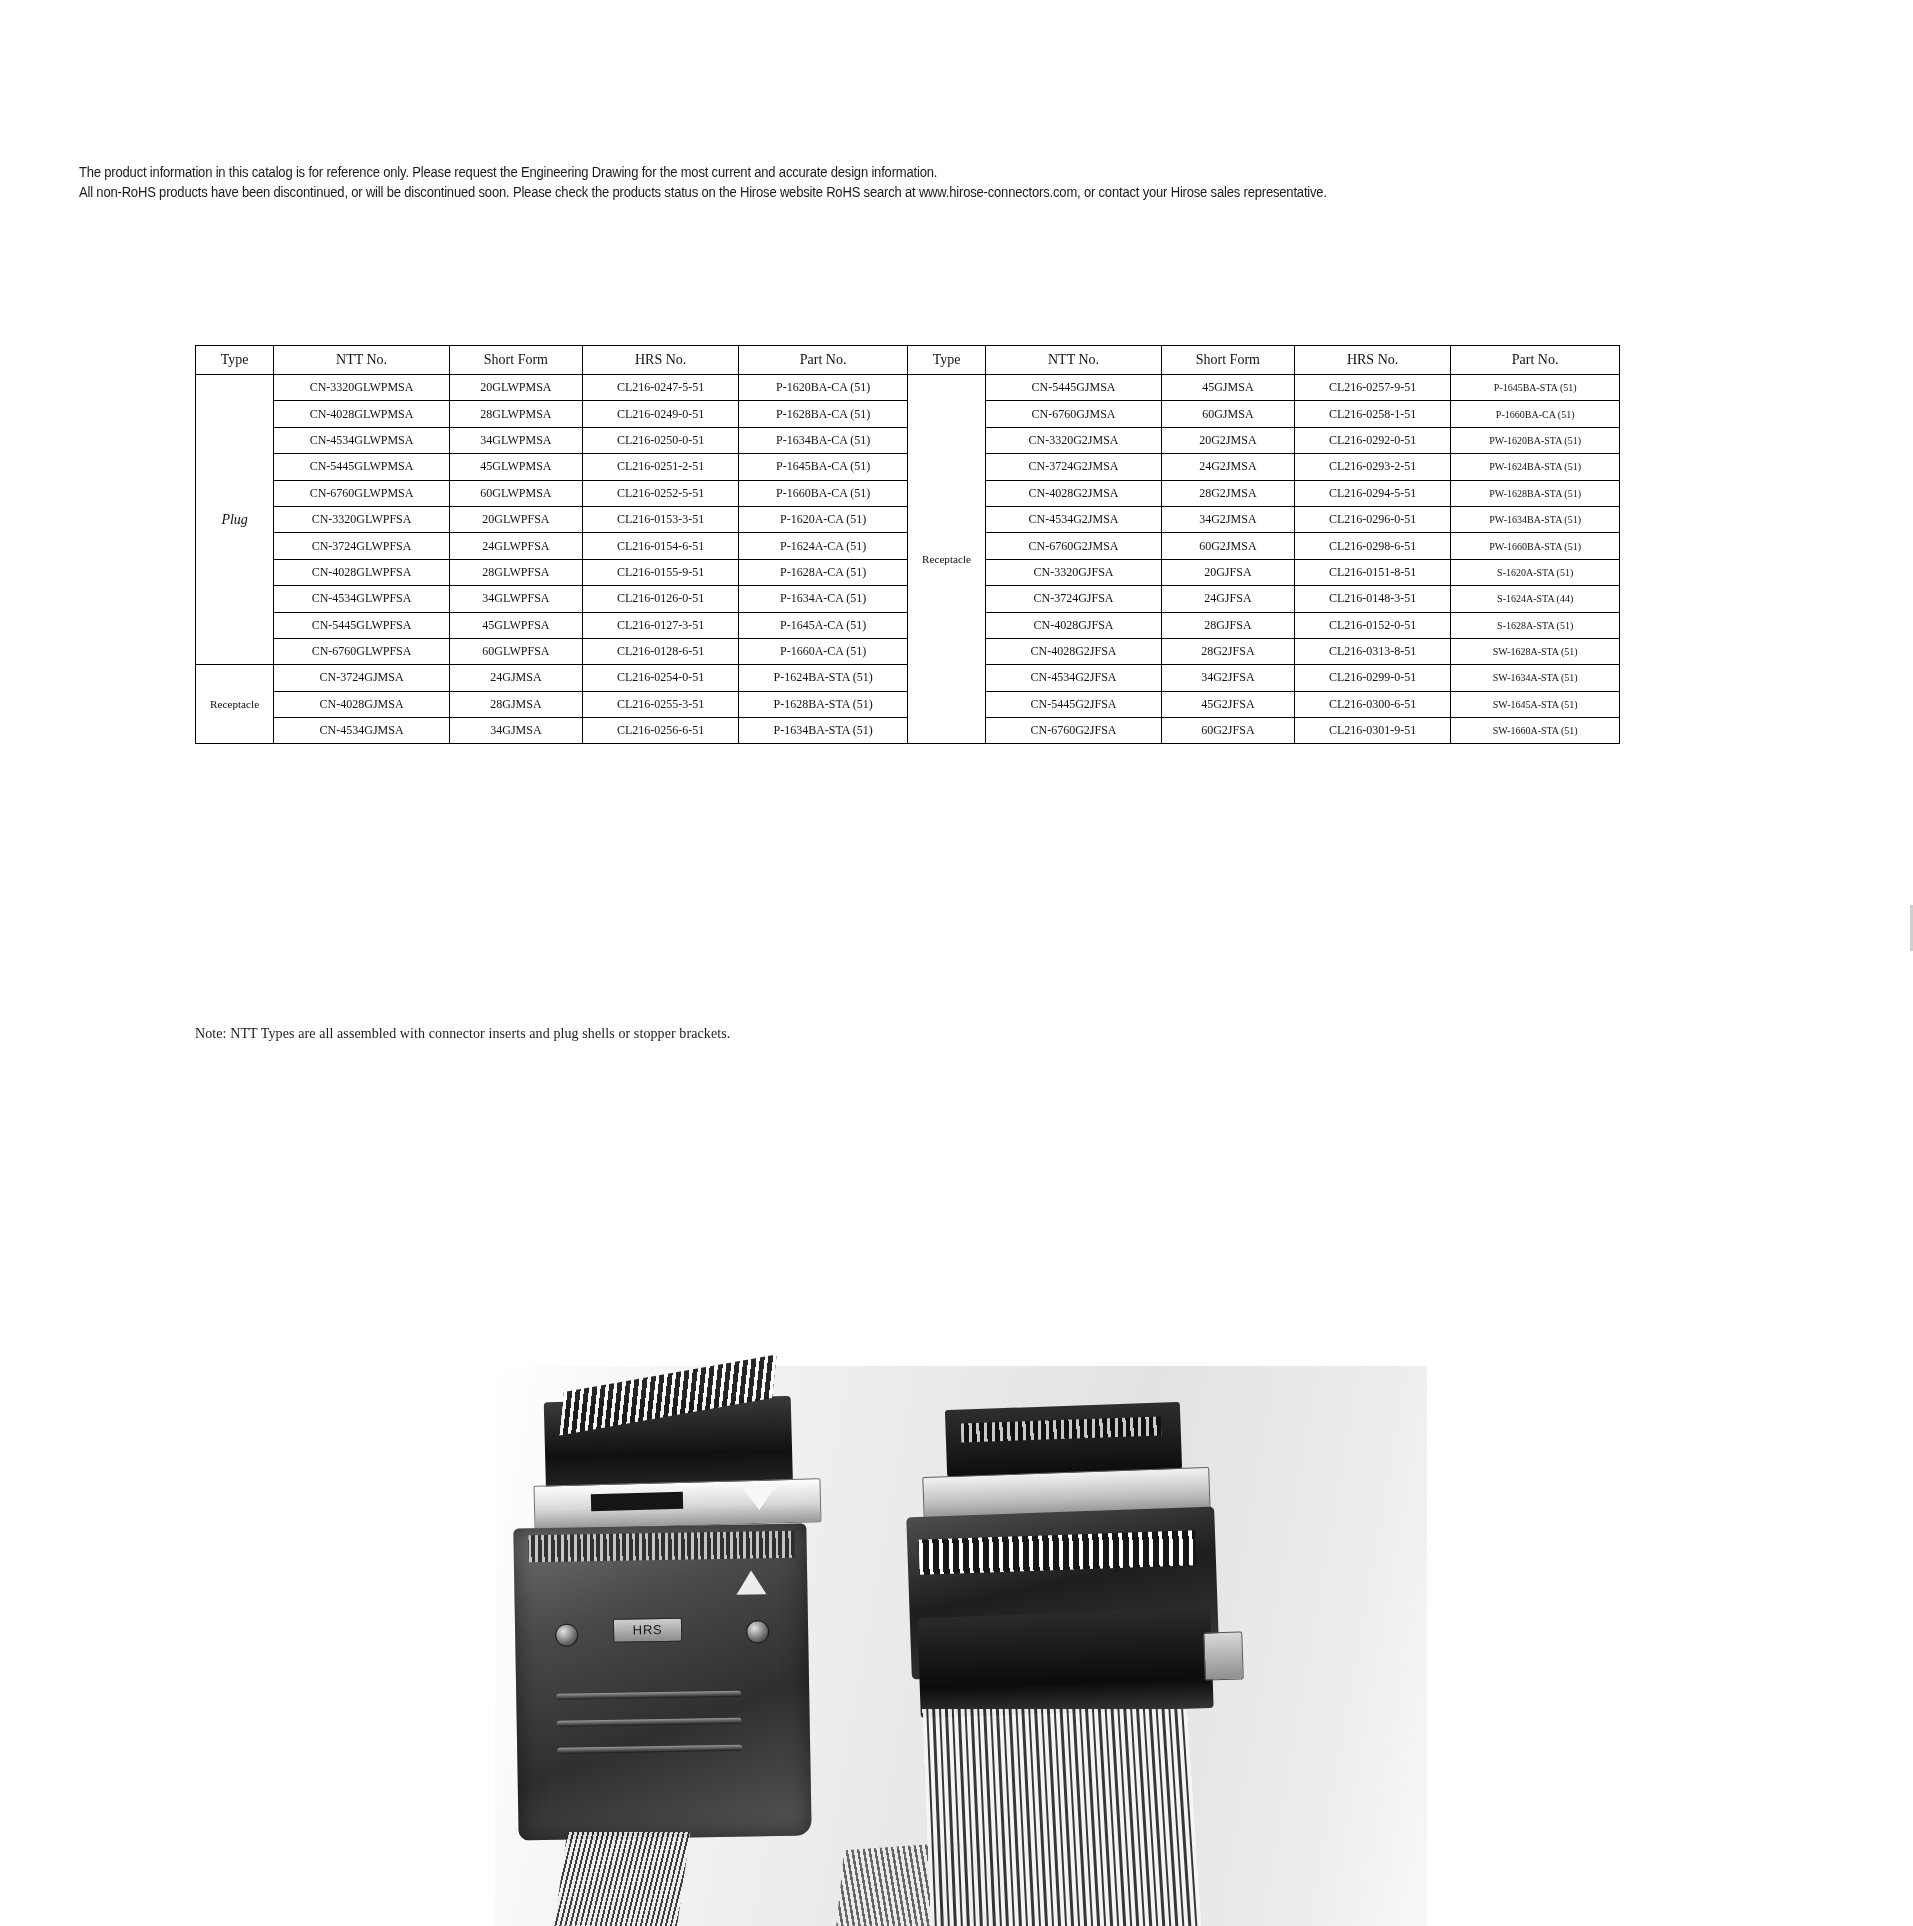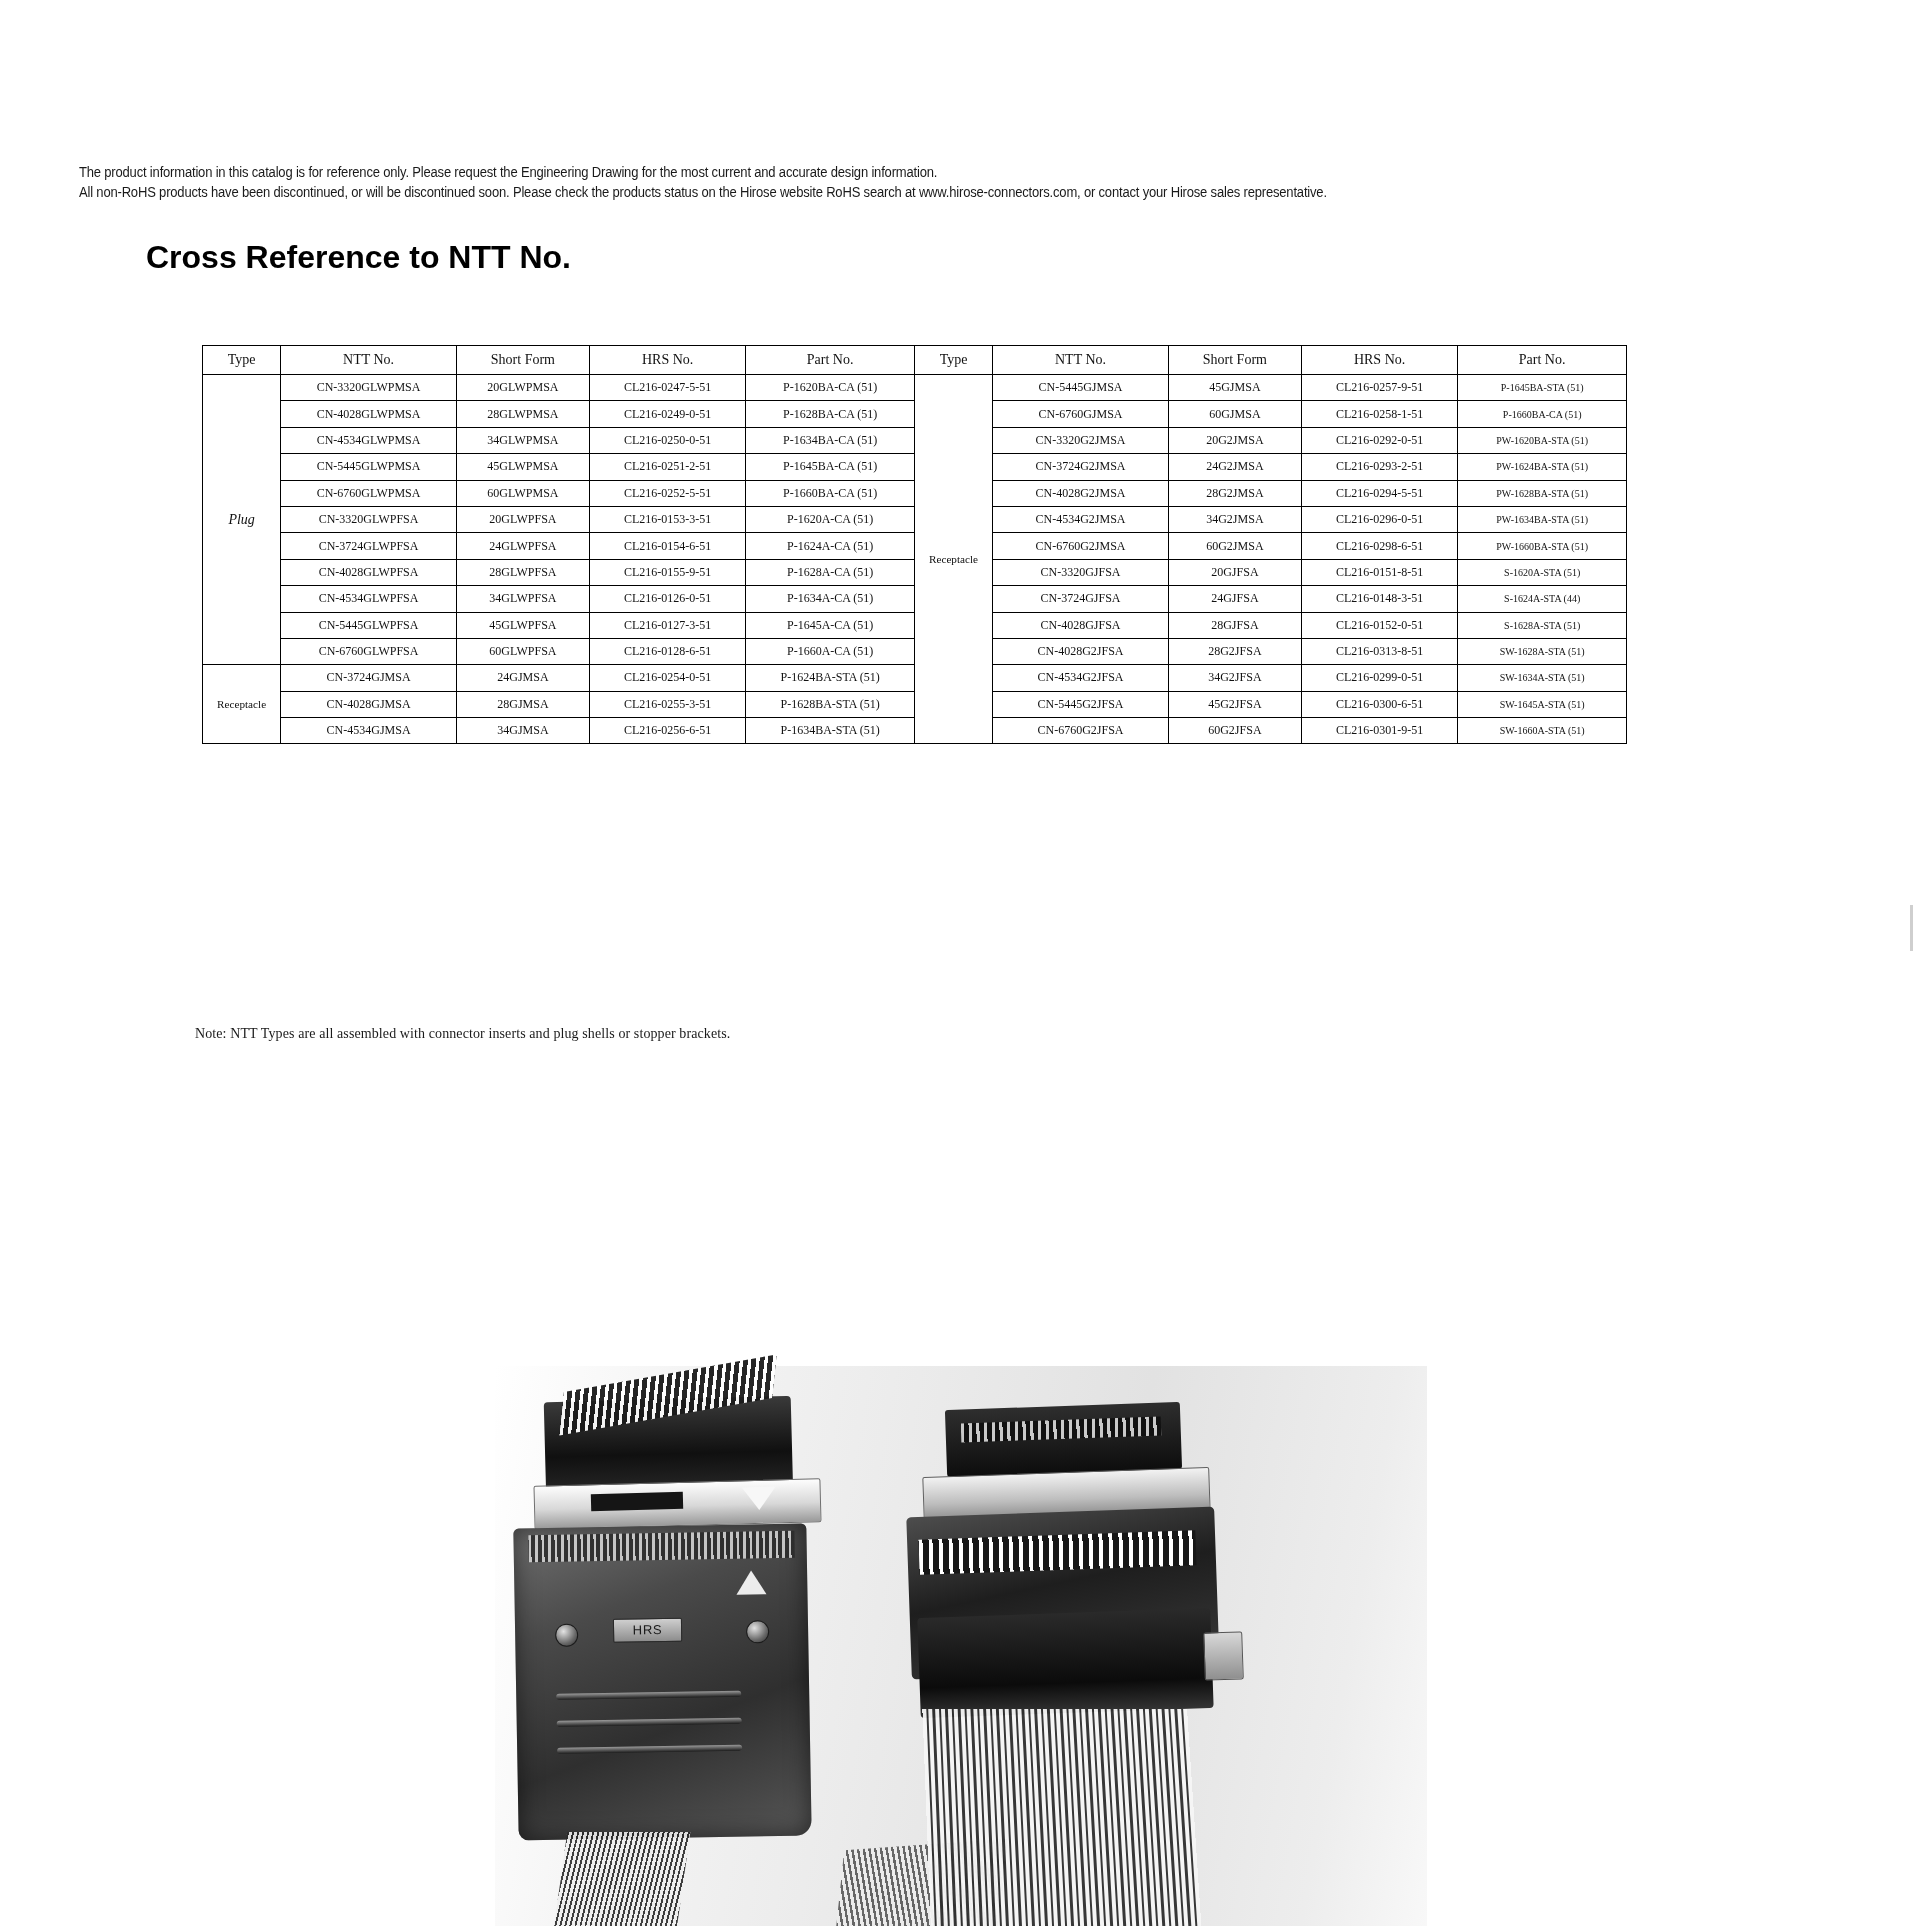--- a/index.html
+++ b/index.html
@@ -46,21 +46,21 @@
     font-family: "Liberation Sans", sans-serif;
     font-weight: bold;
     font-size: 32px;
     letter-spacing: 0px;
     color: #000;
   }
 
   
   .table-wrap {
     position: absolute;
-    left: 202px;
+    left: 195px;
     top: 345px;
     width: 1436px;
   }
   table.xref {
     border-collapse: collapse;
     table-layout: fixed;
     width: 1425px;
     font-size: 13px;
     color: #111;
   }
@@ -301,21 +301,20 @@
 </head>
 <body>
 
 <div class="page">
 
   <div class="disclaimer">
     <div>The product  information in this catalog is for reference only. Please request the  Engineering Drawing for the most current and accurate design  information.</div>
     <div>All non-RoHS products  have been discontinued, or will be discontinued soon. Please check the  products status on the Hirose website RoHS search at www.hirose-connectors.com, or contact your  Hirose sales representative.</div>
   </div>
 
-  <div class="title">Cross Reference to NTT No.</div>
 
   <div class="table-wrap">
     <table class="xref">
       <colgroup>
         <col class="c-type">
           <col class="c-ntt">
           <col class="c-short">
           <col class="c-hrs">
           <col class="c-part">
         <col class="c-type">

